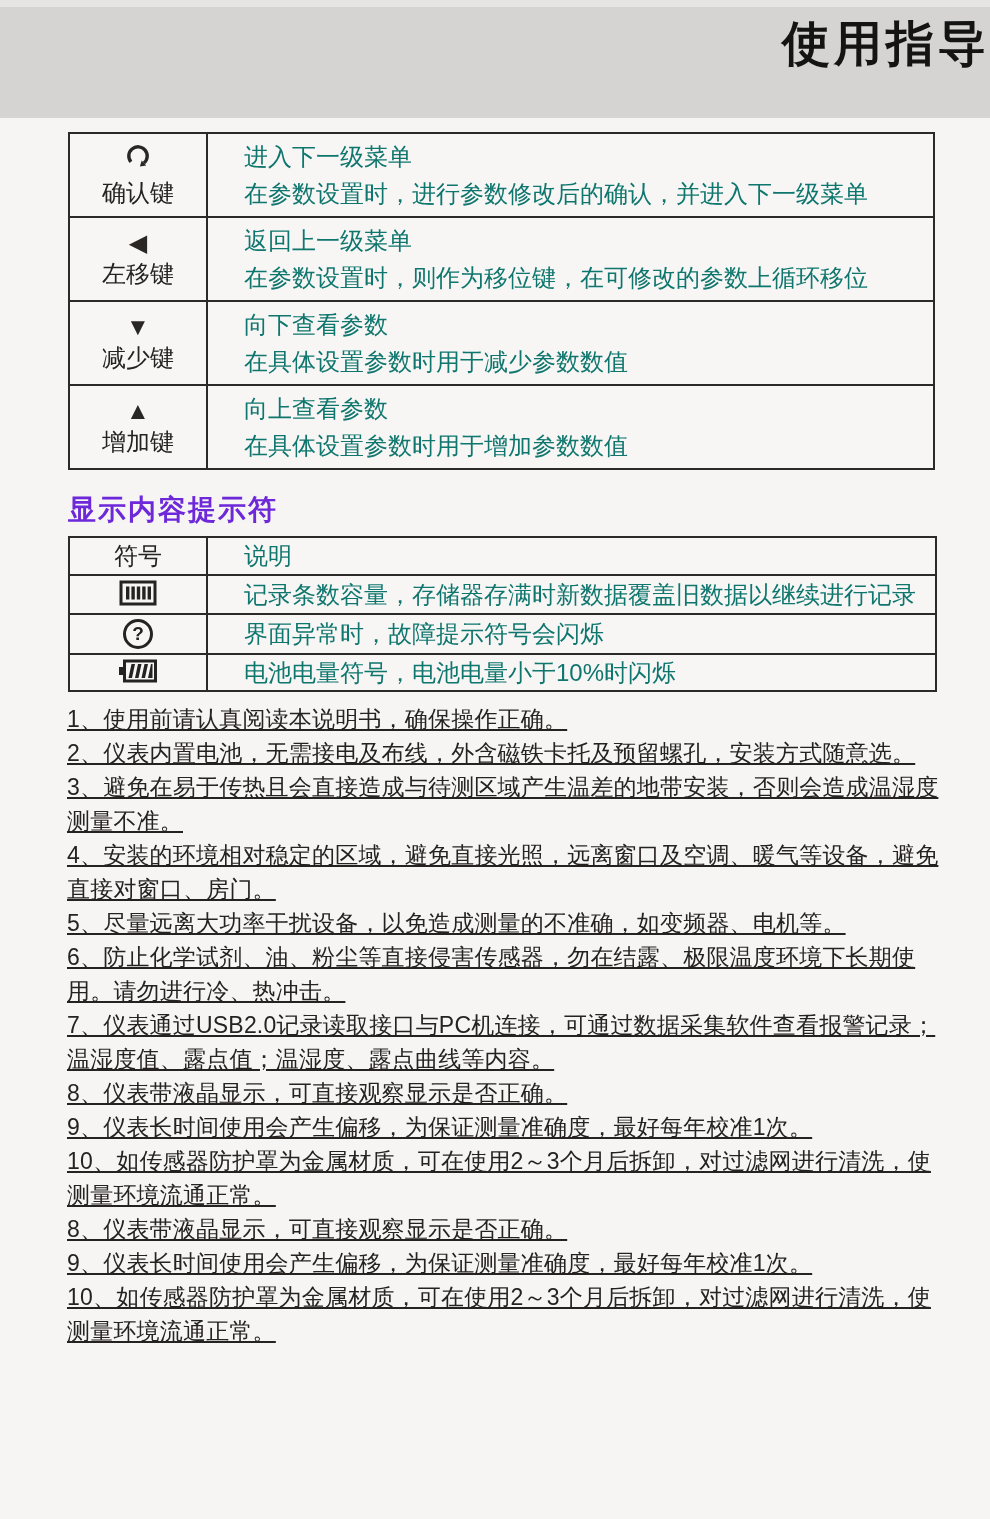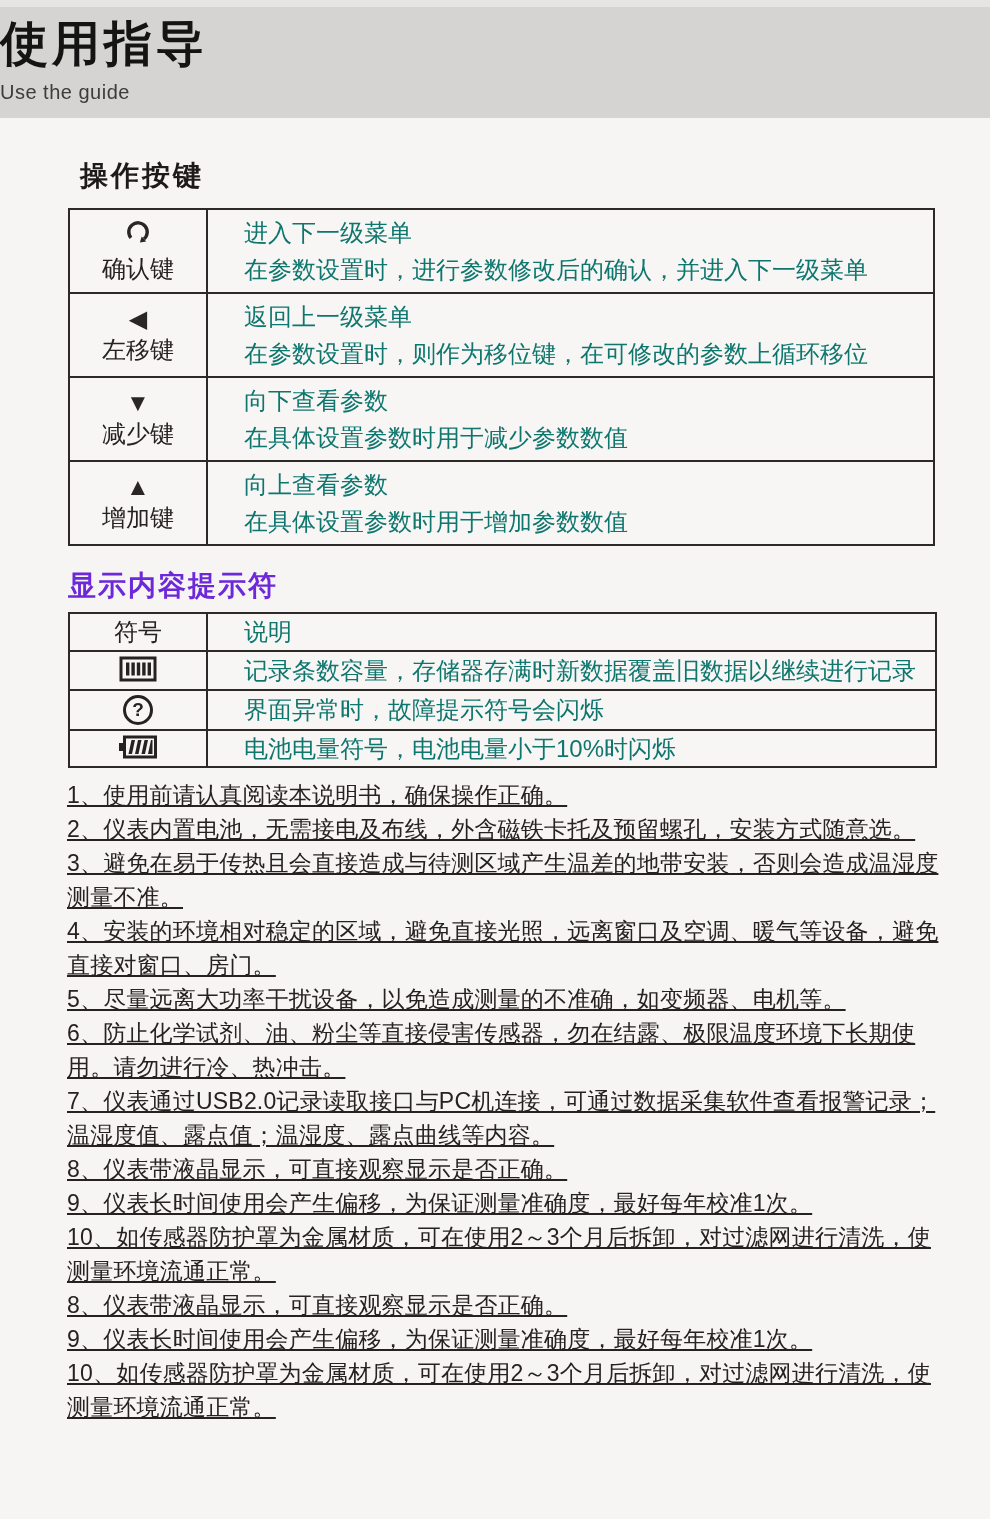--- a/index.html
+++ b/index.html
@@ -1,21 +1,21 @@
 <!DOCTYPE html>
 <html><head>
 <meta charset="utf-8">
 <style>
   * { margin:0; padding:0; box-sizing:border-box; }
   html,body { background:#ffffff; }
   body { width:990px; font-family:"Liberation Sans","DejaVu Sans",sans-serif; }
   .page { width:990px; height:1519px; background:#f6f5f4; overflow:hidden; color:#262220; }
 
   
-  .hero { height:118px; background:#d5d4d3; border-top:7px solid #e6e5e4; text-align:left; }
+  .hero { height:118px; background:#d5d4d3; border-top:7px solid #e6e5e4; text-align:right; }
   .hero-title { padding-top:10px; font-size:48px; line-height:54px; font-weight:bold; color:#141414; letter-spacing:4px; }
   .hero-sub { margin-top:10px; font-size:20px; line-height:22px; color:#3c3c3c; letter-spacing:0.5px; }
 
   
   .h-keys { margin:40px 0 0 80px; font-size:28px; line-height:36px; font-weight:600; letter-spacing:3px; color:#1e1a18; }
   .h-ind  { margin:23px 0 0 68px; font-size:28px; line-height:34px; font-weight:600; letter-spacing:2px; color:#6d28d9; }
   .h-note { margin:54px 0 0 66px; font-size:27px; line-height:32px; font-weight:bold; letter-spacing:1px; color:#141414; }
 
   
   table { border-collapse:collapse; background:#f7f6f5; }
@@ -44,24 +44,22 @@
   .notes { margin:0; padding:10px 47px 0 67px;text-decoration:underline; }
   .notes p { font-size:23px; line-height:34px; color:#262220; letter-spacing:0.2px; }
 </style>
 </head>
 <body>
 
 <div class="page">
 
   <div class="hero">
     <div class="hero-title">使用指导</div>
-    <div class="hero-sub">Use the guide</div>
   </div>
 
-  <div class="h-keys">操作按键</div>
 
   <table class="tbl-keys">
     <tbody>
         <tr>
       <td class="sym-cell">
         <span class="icon-box">
           <svg width="30" height="28" viewBox="0 0 30 28">
             <path d="M 7.95 18.9 A 9.2 9.2 0 1 1 20.9 20.05" fill="none" stroke="#2a2624" stroke-width="3.4"></path>
             <path d="M 16.9 23.5 L 23.2 22.6 L 18.7 17.4 Z" fill="#2a2624"></path>
           </svg>

